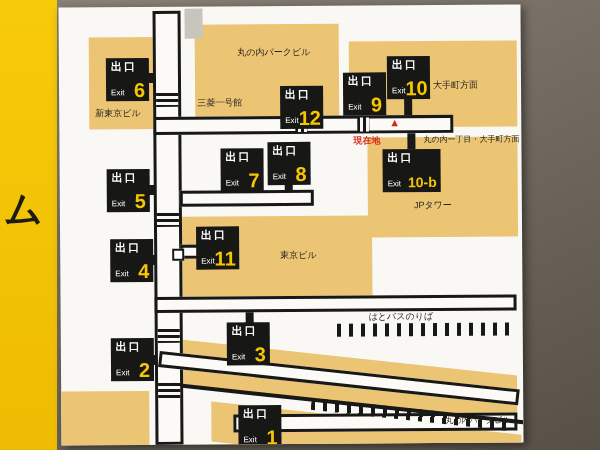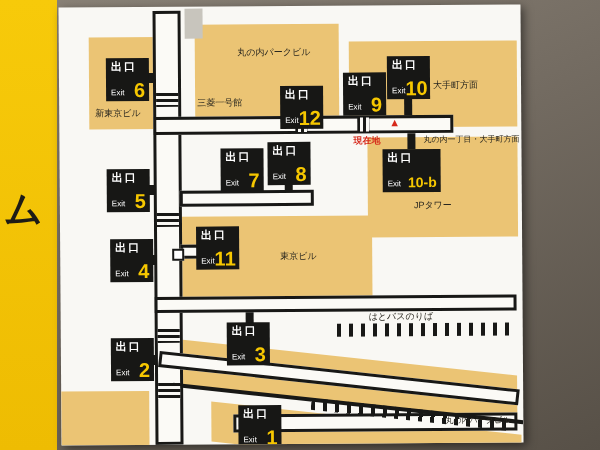--- a/index.html
+++ b/index.html
@@ -174,20 +174,20 @@
         <span class="en">Exit</span>
         <span class="num">1</span>
       </span>
   </div>
 
   <div class="blabel" style="left:150px;top:42px;width:130px;text-align:center;">丸の内パークビル</div>
   <div class="blabel" style="left:138px;top:92px;">三菱一号館</div>
   <div class="blabel" style="left:36px;top:102px;">新東京ビル</div>
   <div class="blabel" style="left:374px;top:76px;">大手町方面</div>
   <div class="blabel" style="left:354px;top:196px;">JPタワー</div>
-  <div class="blabel" style="left:220px;top:246px;">東京ビル</div>
+  <div class="blabel" style="left:220px;top:246px;font-family:Liberation Mono, monospace;">東京ビル</div>
   <div class="blabel" style="left:308px;top:307px;">はとバスのりば</div>
   <div class="blabel small" style="left:364px;top:412px;">丸の内パークビル</div>
   <div class="blabel small" style="left:344px;top:131px;">丸の内一丁目・大手町方面</div>
   <div class="blabel red" style="left:294px;top:131px;font-weight:bold;">現在地</div>
   <div class="marker-tri red" style="left:330px;top:112px;">▲</div>
 
 </div>
 
 </body></html>

